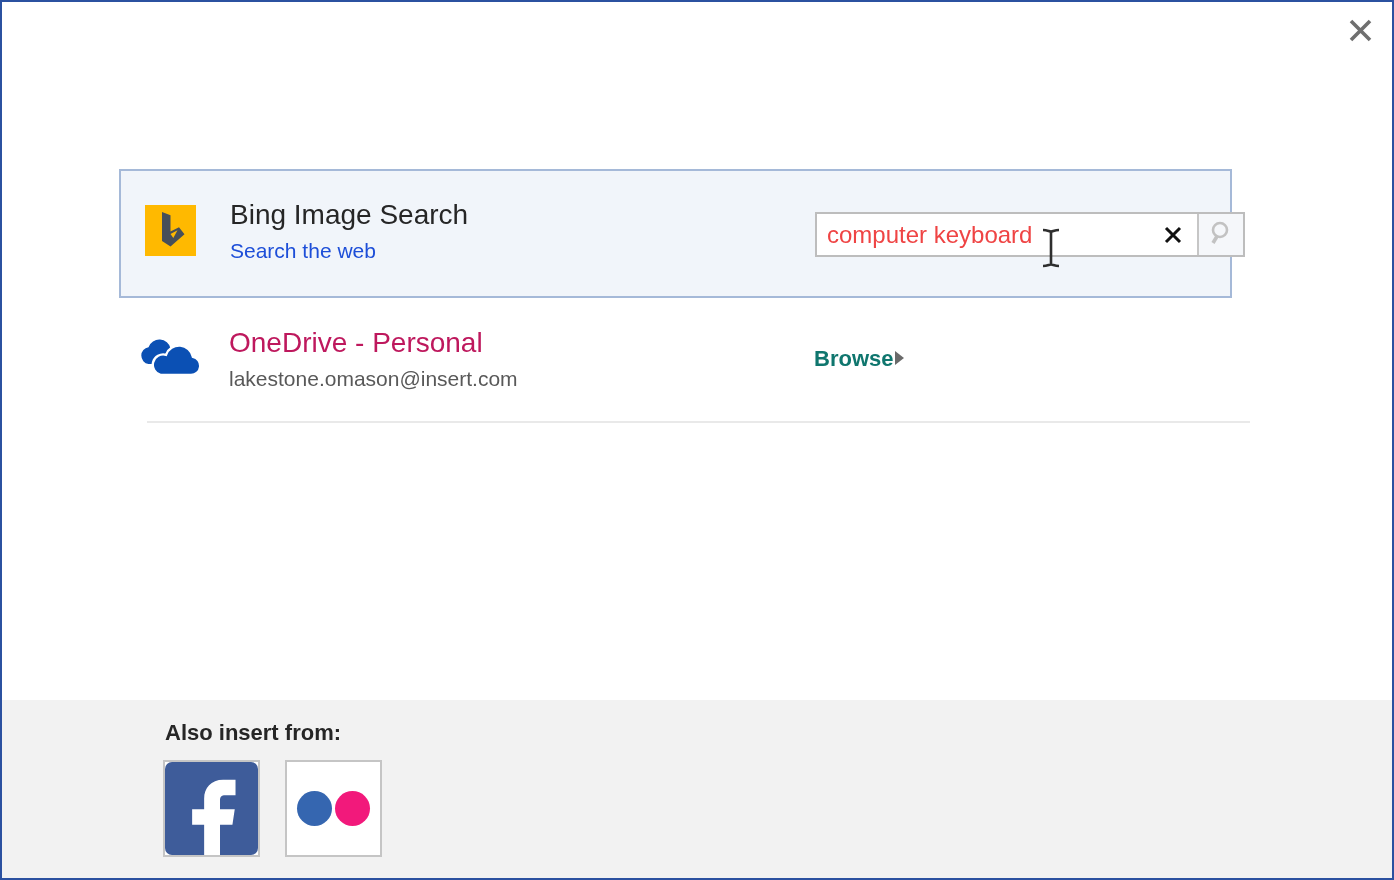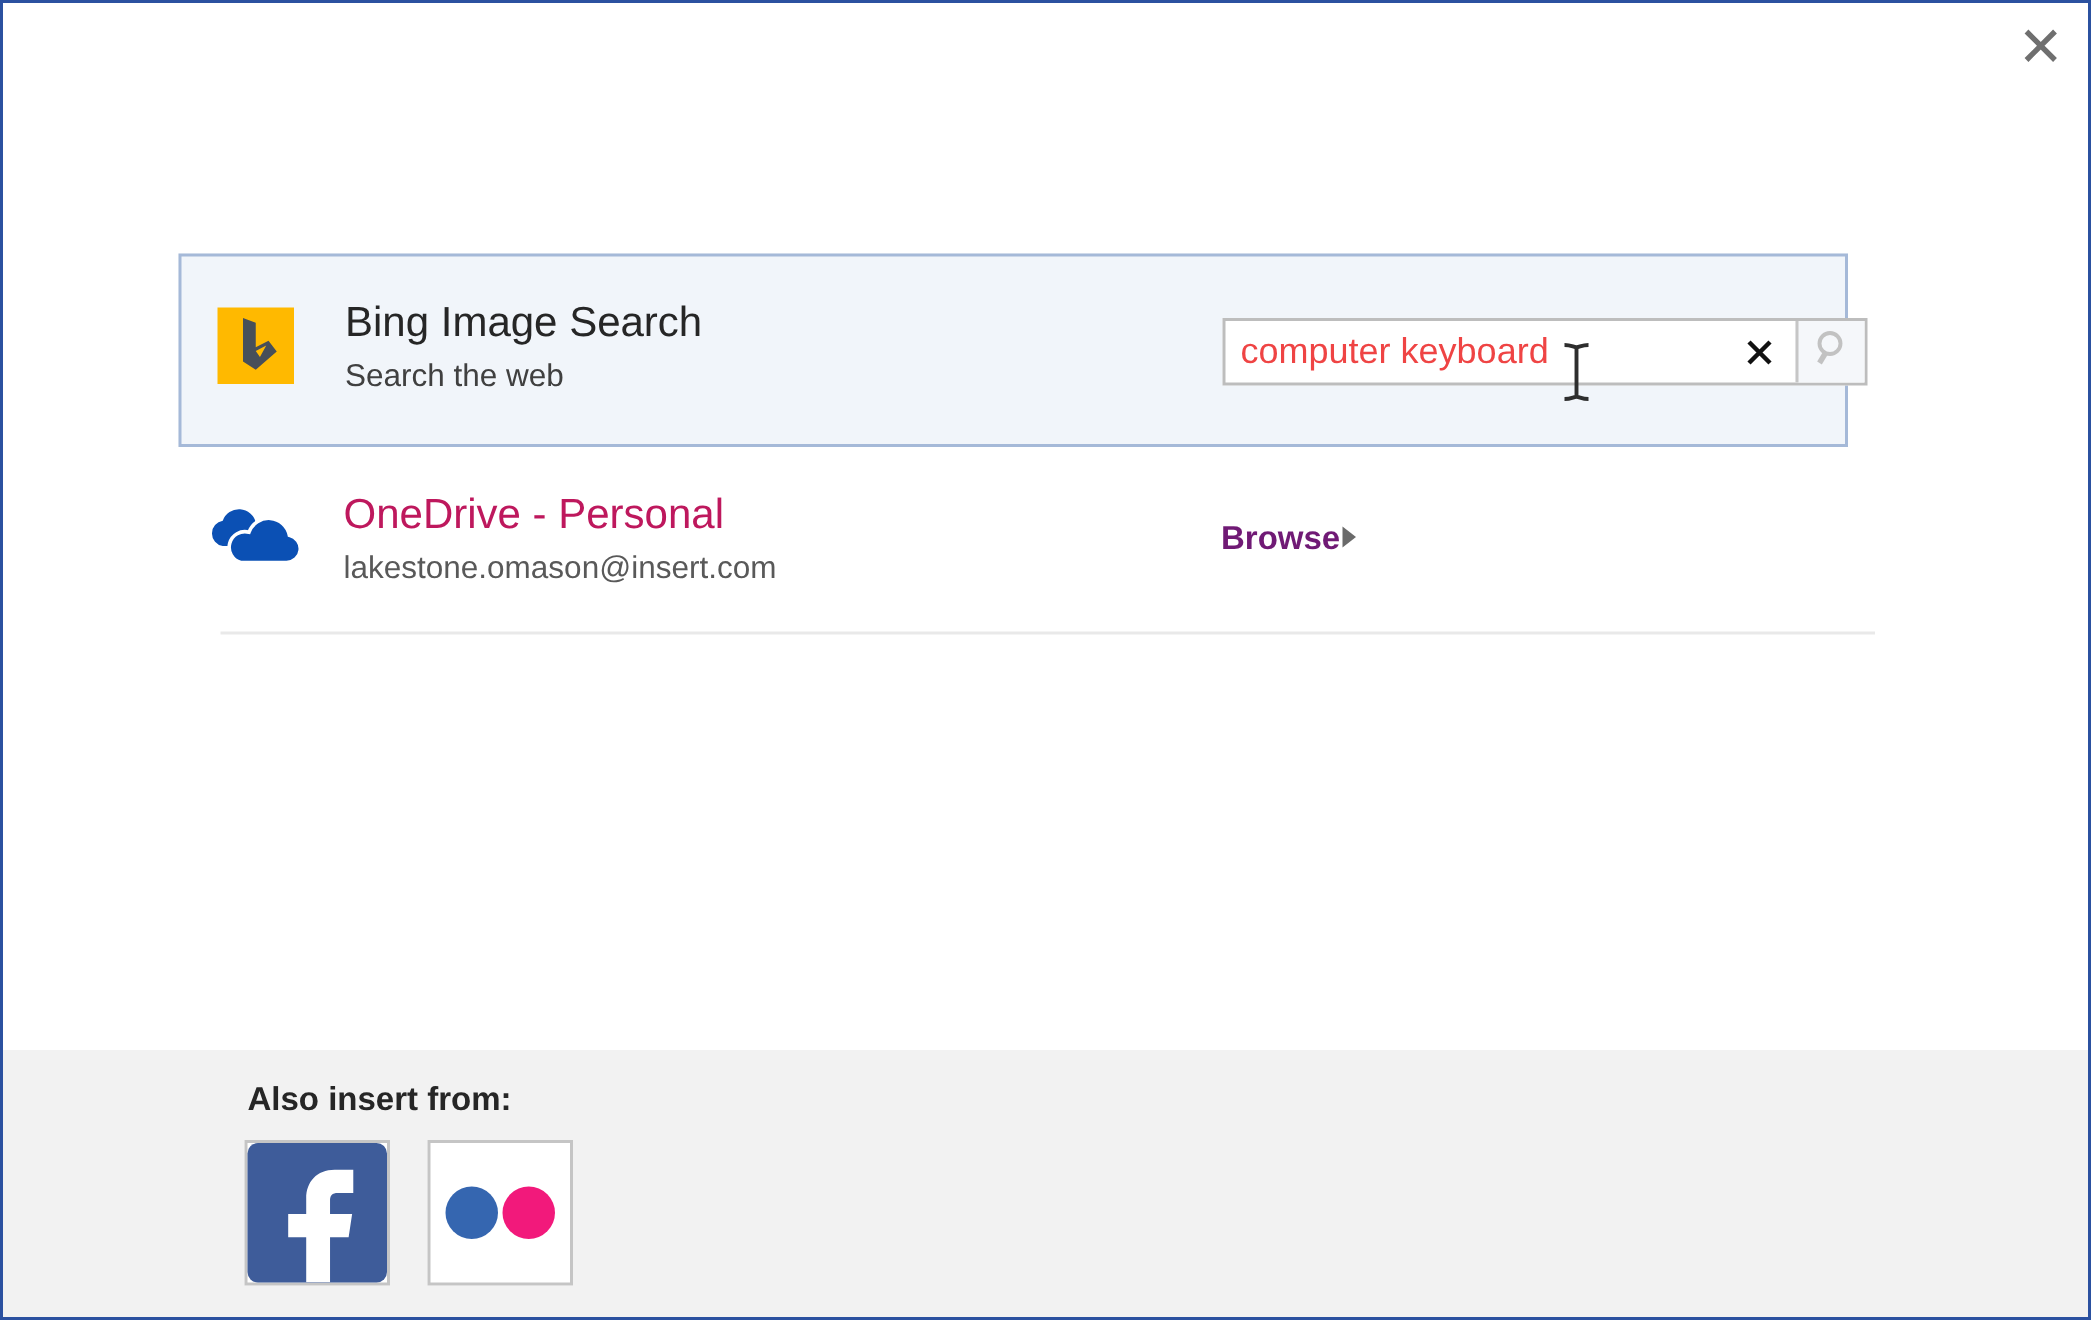--- a/index.html
+++ b/index.html
@@ -37,21 +37,21 @@
     position: absolute; left: 24px; top: 34px;
     width: 51px; height: 51px; background: #ffb900;
     display: flex; align-items: center; justify-content: center;
   }
   .bing-title {
     position: absolute; left: 109px; top: 28px;
     font-size: 28px; color: #262626;
   }
   .bing-sub {
     position: absolute; left: 109px; top: 68px;
-    font-size: 21px; color: #404040;
+    font-size: 21px; color: #1d4ed8;
   }
 
   .search-group {
     position: absolute; left: 694px; top: 41px;
     width: 430px; height: 45px;
     display: flex;
     border: 2px solid #bdbdbd;
     background: #ffffff;
   }
   .search-input {
@@ -80,21 +80,21 @@
     width: 26px; height: 44px; pointer-events: none;
   }
 
   
   .onedrive-row { position: absolute; left: 117px; top: 310px; width: 1162px; height: 95px; }
   .onedrive-icon { position: absolute; left: 20px; top: 18px; width: 62px; height: 52px; }
   .onedrive-title { position: absolute; left: 110px; top: 15px; font-size: 28px; color: #be185d; }
   .onedrive-sub   { position: absolute; left: 110px; top: 55px; font-size: 21px; color: #595959; }
   .browse-link {
     position: absolute; left: 695px; top: 34px;
-    font-size: 22px; font-weight: bold; color: #701a75;
+    font-size: 22px; font-weight: bold; color: #0f766e;
     display: flex; align-items: center; gap: 1px; cursor: pointer;
   }
 
   .divider {
     position: absolute; left: 145px; top: 419px;
     width: 1103px; height: 2px; background: #e9e9e9;
   }
 
   
   .footer {

